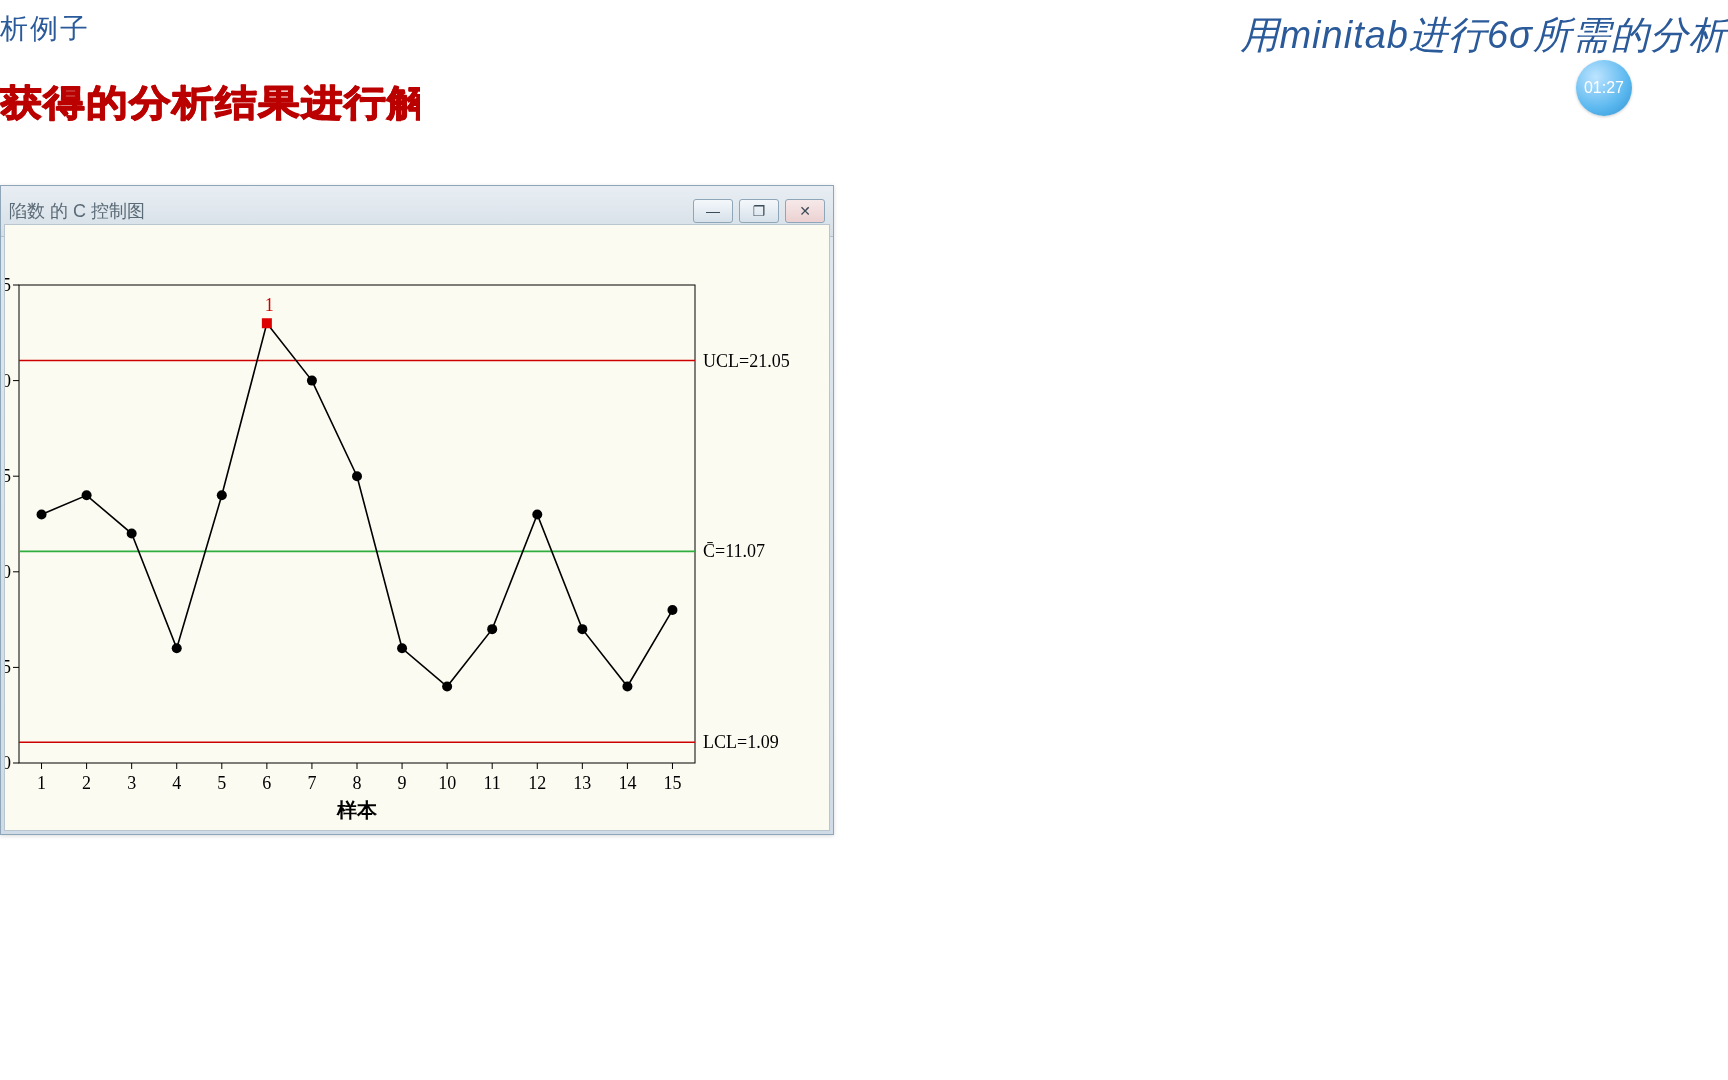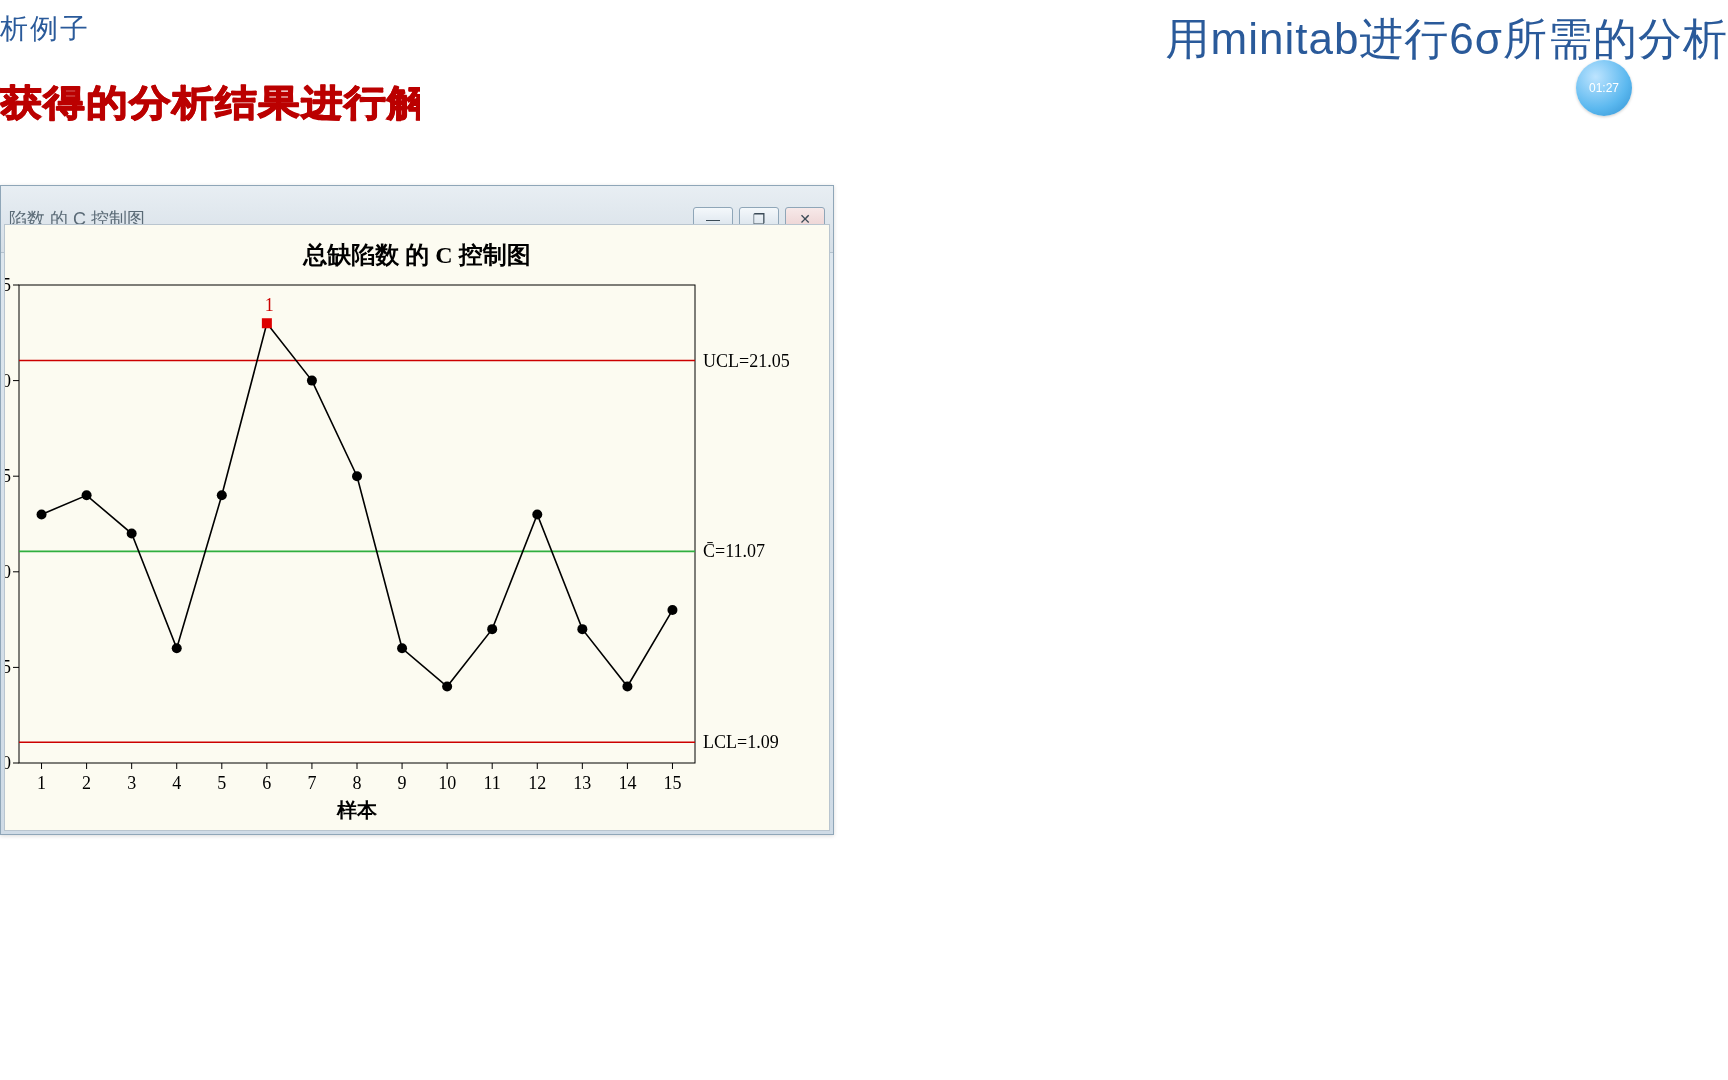--- a/index.html
+++ b/index.html
@@ -1,27 +1,27 @@
 <!DOCTYPE html>
 <html><head>
 <meta charset="utf-8">
 <style>
   html, body { margin:0; padding:0; width:1728px; height:1080px; background:#fff; font-family:"Microsoft YaHei","SimSun",sans-serif; overflow:hidden; }
   .page-title-left { position:absolute; left:0; top:10px; font-size:28px; color:#2a5a9a; letter-spacing:2px; }
-  .page-title-right { position:absolute; right:0; top:10px; font-size:44px; color:#2a5a9a; letter-spacing:1px; }
+  .page-title-right { position:absolute; right:0; top:10px; font-size:38px; color:#2a5a9a; letter-spacing:1px;font-style:italic; }
   .distorted { position:absolute; left:0; top:75px; font-size:42px; font-weight:700;
                color:transparent; -webkit-text-stroke:1px #b00; text-shadow:0 1px 0 #b00, 0 -1px 0 #b00;
                transform:scaleY(0.85); letter-spacing:1px; white-space:nowrap; overflow:hidden; width:420px; }
   .clock { position:absolute; right:96px; top:60px; width:56px; height:56px; border-radius:50%;
            background:radial-gradient(circle at 35% 30%, #bde4ff, #5bb8ef 60%, #2f8fd0); color:#fff;
-           font-size:12px; display:flex; align-items:center; justify-content:center; box-shadow:0 1px 3px rgba(0,0,0,.2);text-align:right; }
+           font-size:16px; display:flex; align-items:center; justify-content:center; box-shadow:0 1px 3px rgba(0,0,0,.2);text-align:right; }
   .win { position:absolute; left:0; top:185px; width:832px; height:648px;
          background:linear-gradient(#dfe8ef,#cfdbe6); border:1px solid #8fa6b8; box-shadow:0 1px 4px rgba(0,0,0,.15); }
   .titlebar { position:absolute; top:0; left:0; right:0; height:34px; display:flex; align-items:center;
-              padding:16px 8px; color:#5a6a76; font-size:18px; background:linear-gradient(#e8eef3,#d6dfe7); border-bottom:1px solid #b3c1cd;}
+              padding:8px 8px; color:#5a6a76; font-size:18px; background:linear-gradient(#e8eef3,#d6dfe7); border-bottom:1px solid #b3c1cd;}
   .tb-title { flex:1; white-space:nowrap; overflow:hidden; }
   .win-btns { display:flex; gap:6px; }
   .wbtn { width:38px; height:22px; border:1px solid #8fa6b8; border-radius:3px; background:linear-gradient(#f4f8fb,#d7e1ea);
           display:flex; align-items:center; justify-content:center; font-size:14px; color:#3b4b57; }
   .wbtn.close { background:linear-gradient(#f7e9e9,#ecd1d1); }
   .plot-wrap { position:absolute; left:3px; right:3px; top:38px; bottom:3px; background:#fcfbf1; border:1px solid #b9c5cf; }
   .chart-title { position:absolute; top:14px; left:0; right:0; text-align:center; font-size:24px; font-weight:700; color:#000; font-family:"SimSun",serif; }
   svg { position:absolute; left:0; top:0; }
   .axis { stroke:#000; stroke-width:1; fill:none; }
   .tick { stroke:#000; stroke-width:1; }
@@ -45,21 +45,20 @@
 <div class="win">
   <div class="titlebar">
     <div class="tb-title">陷数 的 C 控制图</div>
     <div class="win-btns">
       <div class="wbtn">—</div>
       <div class="wbtn">❐</div>
       <div class="wbtn close">✕</div>
     </div>
   </div>
   <div class="plot-wrap">
-    <div class="chart-title">总缺陷数 的 C 控制图</div>
     <svg id="chart-svg" width="824" height="602">
         <rect x="14" y="60" width="676" height="478" class="axis"></rect>
         <line x1="8" y1="538" x2="14" y2="538" class="tick"></line>
         <text x="6" y="544" text-anchor="end" class="txt">0</text>
         <line x1="8" y1="442.4" x2="14" y2="442.4" class="tick"></line>
         <text x="6" y="448.4" text-anchor="end" class="txt">5</text>
         <line x1="8" y1="346.79999999999995" x2="14" y2="346.79999999999995" class="tick"></line>
         <text x="6" y="352.79999999999995" text-anchor="end" class="txt">0</text>
         <line x1="8" y1="251.2" x2="14" y2="251.2" class="tick"></line>
         <text x="6" y="257.2" text-anchor="end" class="txt">5</text>

